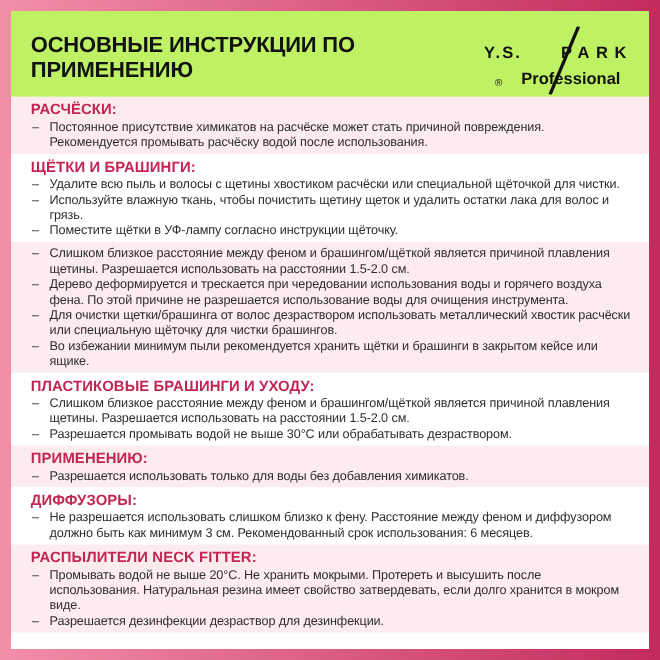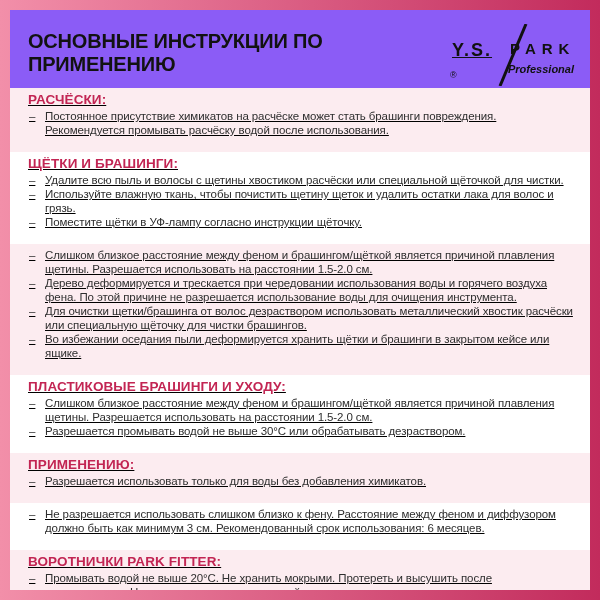--- a/index.html
+++ b/index.html
@@ -14,34 +14,34 @@
   .frame{
     position:relative;width:600px;height:600px;
     background:linear-gradient(90deg,var(--bl),var(--br));
   }
   .inner{
     position:absolute;inset:10px;background:#ffffff;overflow:hidden;
   }
   
   .header{
     display:flex;justify-content:space-between;align-items:flex-start;
-    height:78px;padding:16px 14px 0 18px;background:#8b5cf6;gap:42px;
+    height:78px;padding:16px 14px 0 18px;background:#bef264;gap:42px;
   }
   .title{
     font-size:20px;font-weight:bold;color:#121212;line-height:1.13;
     letter-spacing:-0.2px;padding-top:4px;
   }
   .logo{position:relative;width:136px;height:58px;flex:none;}
-  .logo-ys{position:absolute;left:12px;top:14px;font-weight:bold;font-size:18px;letter-spacing:2px;color:#111;text-decoration:underline;}
+  .logo-ys{position:absolute;left:0;top:14px;font-weight:bold;font-size:15px;letter-spacing:2px;color:#111;}
   .logo-slash{position:absolute;left:52px;top:-2px;width:40px;height:62px;}
   .logo-park{position:absolute;left:70px;top:14px;font-weight:bold;font-size:15px;letter-spacing:6px;color:#111;}
-  .logo-prof{position:absolute;right:2px;top:37px;font-weight:bold;font-style:italic;font-size:11px;color:#111;}
+  .logo-prof{position:absolute;right:12px;top:37px;font-weight:bold;font-size:15px;color:#111;}
   .logo-reg{position:absolute;left:10px;top:44px;font-size:9px;color:#111;}
   
-  .section{padding:4px 14px 15px 18px;background:#fff;text-decoration:underline;}
+  .section{padding:4px 14px 3px 18px;background:#fff;}
   .section.pink{background:var(--band);}
   .sec-heading{
     color:var(--accent);font-weight:bold;font-size:13.5px;line-height:16px;
     letter-spacing:0.1px;margin-bottom:1px;
   }
   .bullet{display:flex;font-size:11.5px;line-height:14px;color:#2e2e2e;}
   .dash{width:17px;flex:none;padding-left:1px;}
   .btext{flex:1;letter-spacing:-0.1px;}
 </style>
 </head>
@@ -65,21 +65,21 @@
         <span class="logo-prof">Professional</span>
         <span class="logo-reg">®</span>
       </div>
     </div>
 
     <div>
         <div class="section pink">
           <div class="sec-heading">РАСЧЁСКИ:</div>
           <div class="bullet">
             <span class="dash">–</span>
-            <span class="btext">Постоянное присутствие химикатов на расчёске может стать брашинги повреждения. Рекомендуется промывать расчёску водой после использования.</span>
+            <span class="btext">Постоянное присутствие химикатов на расчёске может стать причиной повреждения. Рекомендуется промывать расчёску водой после использования.</span>
           </div>
         </div>
         <div class="section">
           <div class="sec-heading">ЩЁТКИ И БРАШИНГИ:</div>
           <div class="bullet">
             <span class="dash">–</span>
             <span class="btext">Удалите всю пыль и волосы с щетины хвостиком расчёски или специальной щёточкой для чистки.</span>
           </div>
           <div class="bullet">
             <span class="dash">–</span>
@@ -98,21 +98,21 @@
           <div class="bullet">
             <span class="dash">–</span>
             <span class="btext">Дерево деформируется и трескается при чередовании использования воды и горячего воздуха фена. По этой причине не разрешается использование воды для очищения инструмента.</span>
           </div>
           <div class="bullet">
             <span class="dash">–</span>
             <span class="btext">Для очистки щетки/брашинга от волос дезраствором использовать металлический хвостик расчёски или специальную щёточку для чистки брашингов.</span>
           </div>
           <div class="bullet">
             <span class="dash">–</span>
-            <span class="btext">Во избежании оседания пыли деформируется хранить щётки и брашинги в закрытом кейсе или ящике.</span>
+            <span class="btext">Во избежании минимум пыли рекомендуется хранить щётки и брашинги в закрытом кейсе или ящике.</span>
           </div>
         </div>
         <div class="section">
           <div class="sec-heading">ПЛАСТИКОВЫЕ БРАШИНГИ И УХОДУ:</div>
           <div class="bullet">
             <span class="dash">–</span>
             <span class="btext">Слишком близкое расстояние между феном и брашингом/щёткой является причиной плавления щетины. Разрешается использовать на расстоянии 1.5-2.0 см.</span>
           </div>
           <div class="bullet">
             <span class="dash">–</span>
@@ -120,27 +120,28 @@
           </div>
         </div>
         <div class="section pink">
           <div class="sec-heading">ПРИМЕНЕНИЮ:</div>
           <div class="bullet">
             <span class="dash">–</span>
             <span class="btext">Разрешается использовать только для воды без добавления химикатов.</span>
           </div>
         </div>
         <div class="section">
+          <div class="sec-heading">ДИФФУЗОРЫ:</div>
           <div class="bullet">
             <span class="dash">–</span>
             <span class="btext">Не разрешается использовать слишком близко к фену. Расстояние между феном и диффузором должно быть как минимум 3 см. Рекомендованный срок использования: 6 месяцев.</span>
           </div>
         </div>
         <div class="section pink">
-          <div class="sec-heading">ВОРОТНИЧКИ PARK FITTER:</div>
+          <div class="sec-heading">РАСПЫЛИТЕЛИ NECK FITTER:</div>
           <div class="bullet">
             <span class="dash">–</span>
             <span class="btext">Промывать водой не выше 20°C. Не хранить мокрыми. Протереть и высушить после использования. Натуральная резина имеет свойство затвердевать, если долго хранится в мокром виде.</span>
           </div>
           <div class="bullet">
             <span class="dash">–</span>
             <span class="btext">Разрешается дезинфекции дезраствор для дезинфекции.</span>
           </div>
         </div>
       </div>

